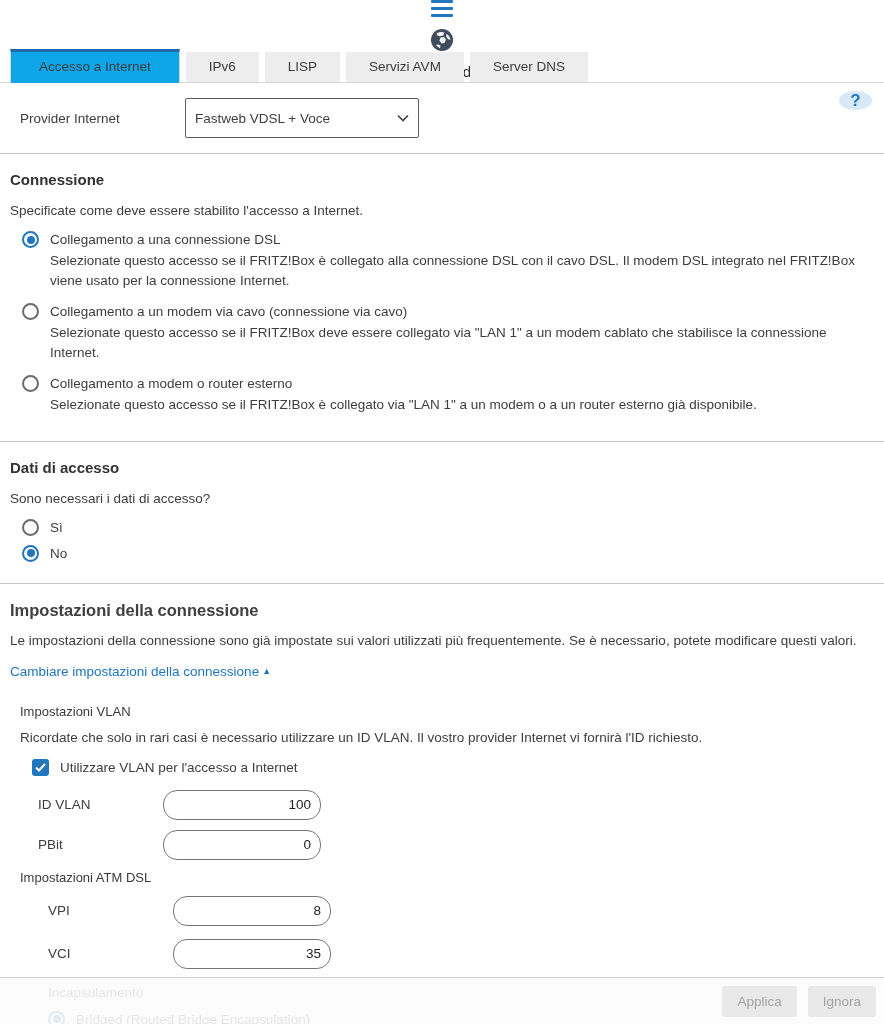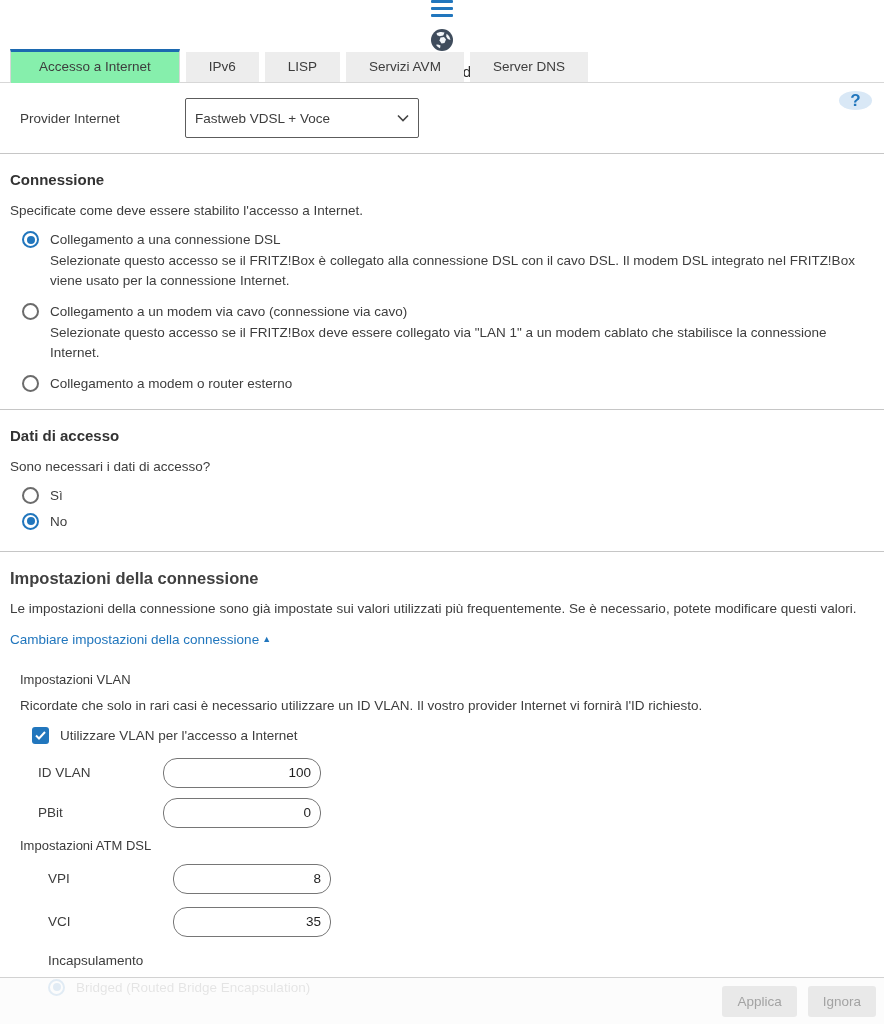--- a/index.html
+++ b/index.html
@@ -21,21 +21,21 @@
     background:#d9e8f6; color:#2176bd; font-family:inherit;
     font-size:17px; font-weight:bold; cursor:pointer; line-height:1;
   }
   
   .tabstrip { display:flex; align-items:flex-end; padding-left:10px; border-bottom:1px solid #d7d7d7; height:35px; }
   .tab {
     background:#ededed; color:#3d3d3d; padding:7px 23px 8px; margin-right:6px;
     font-size:13.5px; cursor:pointer; white-space:nowrap;
   }
   .tab.active {
-    background:#86efac; border-top:3px solid #1c69b0;
+    background:#0ea5e9; border-top:3px solid #1c69b0;
     border-left:1px solid #d7d7d7; border-right:1px solid #d7d7d7;
     margin-bottom:-1px; padding:7px 28px 9px;
   }
   
   .provider-row { display:flex; align-items:center; padding:15px 0 15px 20px; }
   .provider-row .plabel { width:165px; }
   .selectbox {
     width:234px; height:40px; background:#fff; border:1px solid #5c5c5c; border-radius:2px;
     display:flex; align-items:center; justify-content:space-between; padding:0 9px; cursor:pointer;
   }
@@ -144,20 +144,21 @@
   <div class="radio-row">
     <span class="radio"></span>
     <span>Collegamento a un modem via cavo (connessione via cavo)</span>
   </div>
   <p class="radio-desc">Selezionate questo accesso se il FRITZ!Box deve essere collegato via "LAN 1" a un modem cablato che stabilisce la connessione Internet.</p>
 
   <div class="radio-row">
     <span class="radio"></span>
     <span>Collegamento a modem o router esterno</span>
   </div>
+  <p class="radio-desc">Selezionate questo accesso se il FRITZ!Box è collegato via "LAN 1" a un modem o a un router esterno già disponibile.</p>
 </section>
 <hr class="divider">
 
 <section class="section yn">
   <h2>Dati di accesso</h2>
   <p class="intro">Sono necessari i dati di accesso?</p>
 
   <div class="radio-row">
     <span class="radio"></span>
     <span>Sì</span>

